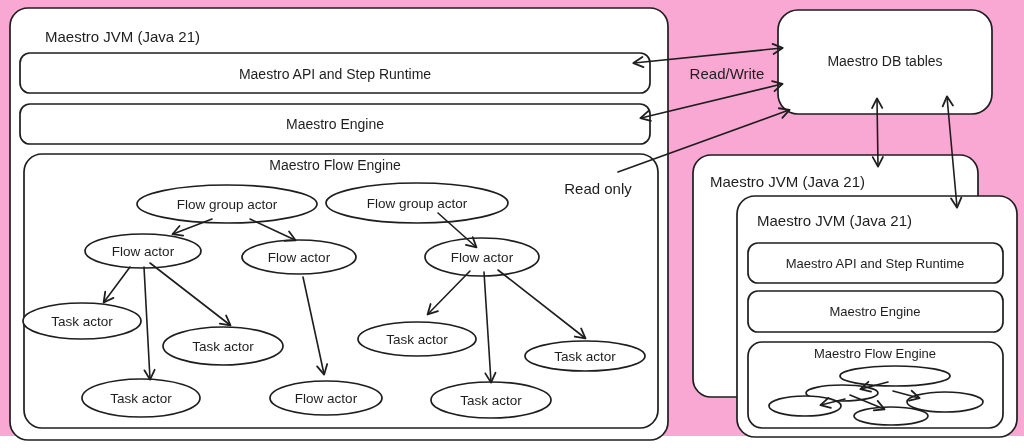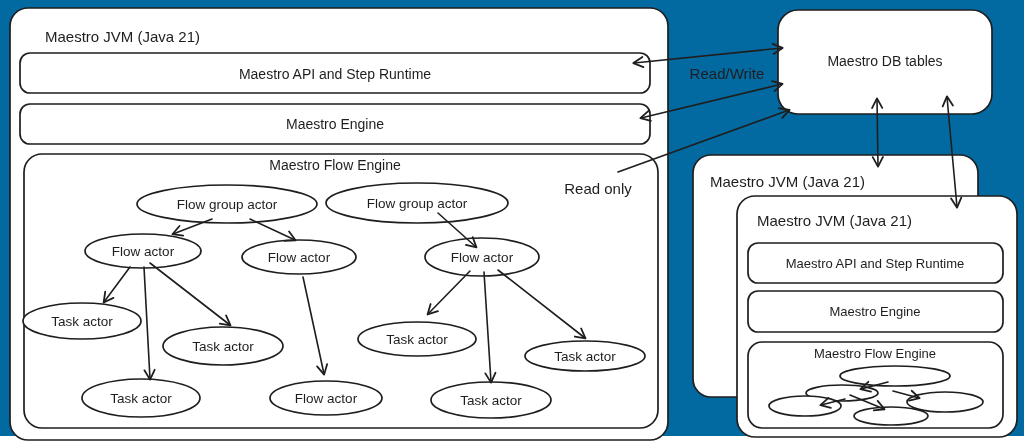--- a/index.html
+++ b/index.html
@@ -7,21 +7,21 @@
     padding: 0;
     background: #ffffff;
     width: 1024px;
     height: 448px;
     overflow: hidden;
   }
   .canvas {
     position: relative;
     width: 1024px;
     height: 436px;
-    background: #0369a1;
+    background: #f9a8d4;
   }
   svg text {
     font-family: "Liberation Sans", sans-serif;
     fill: #1e1e1e;
     user-select: none;
   }
   .title-text { font-size: 15px; }
   .box-label  { font-size: 14px; }
   .node-label { font-size: 13.5px; }
   .mini-label { font-size: 13px; }

